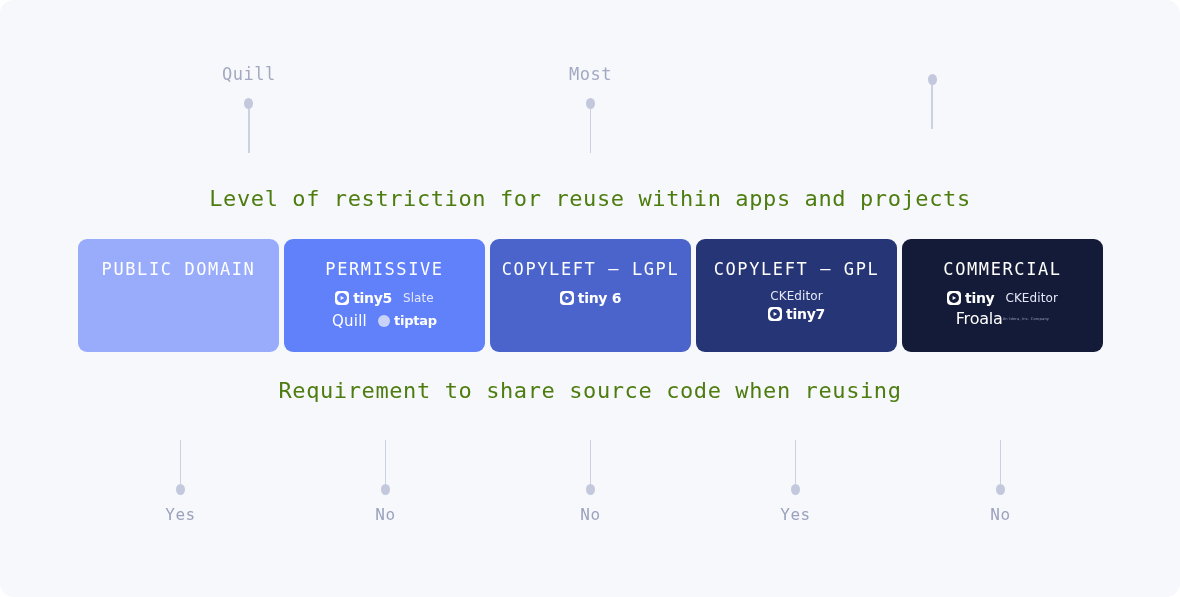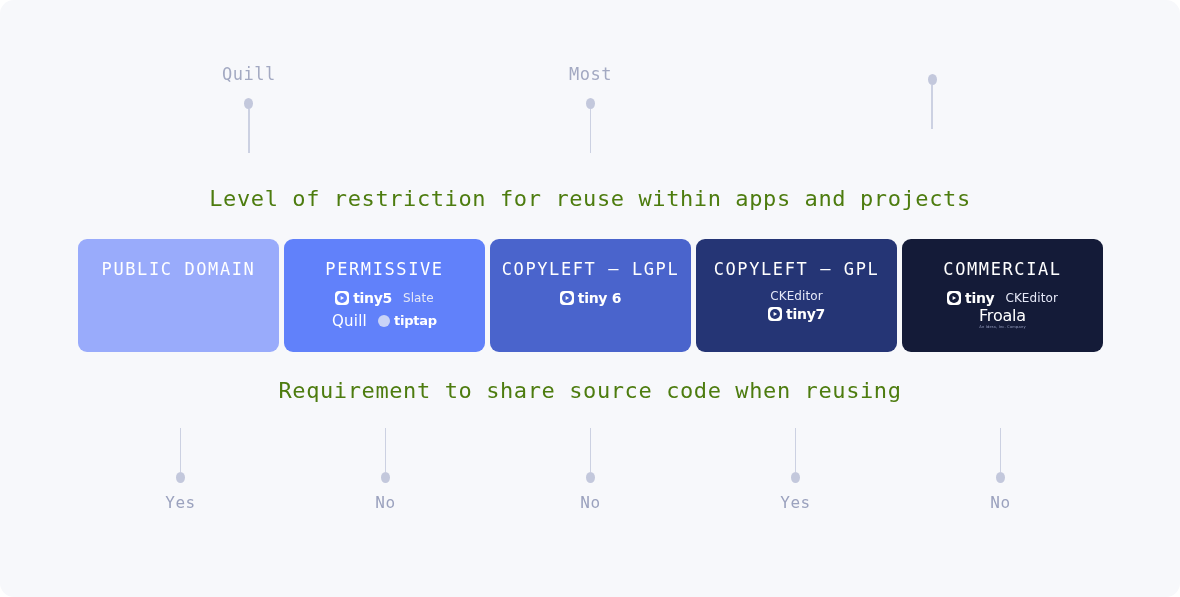--- a/index.html
+++ b/index.html
@@ -169,41 +169,40 @@
   }
   .tiptap-word {
     font-family: "DejaVu Sans", "Liberation Sans", sans-serif;
     font-size: 13px;
     font-weight: bold;
     color: #FFFFFF;
     letter-spacing: -0.2px;
   }
   .froala-wrap {
     display: flex;
-    flex-direction: column;
     align-items: center;
     line-height: 1;
   }
   .froala-word {
     font-family: "DejaVu Sans", "Liberation Sans", sans-serif;
     font-size: 16px;
     color: #FFFFFF;
     letter-spacing: -0.2px;
   }
   .froala-sub {
     font-family: "DejaVu Sans", "Liberation Sans", sans-serif;
     font-size: 3.6px;
     color: #9AA2C4;
     letter-spacing: 0.2px;
     margin-top: 2px;
     transform: scaleY(1.05);
   }
 
   
-  .bottom-row { top: 428px; text-align: right; }
+  .bottom-row { top: 440px; text-align: right; }
   .pin-up {
     display: flex;
     flex-direction: column;
     align-items: center;
   }
   .bottom-label {
     font-size: 16px;
     letter-spacing: 0.5px;
     color: #9BA2BE;
     margin-top: 10px;

